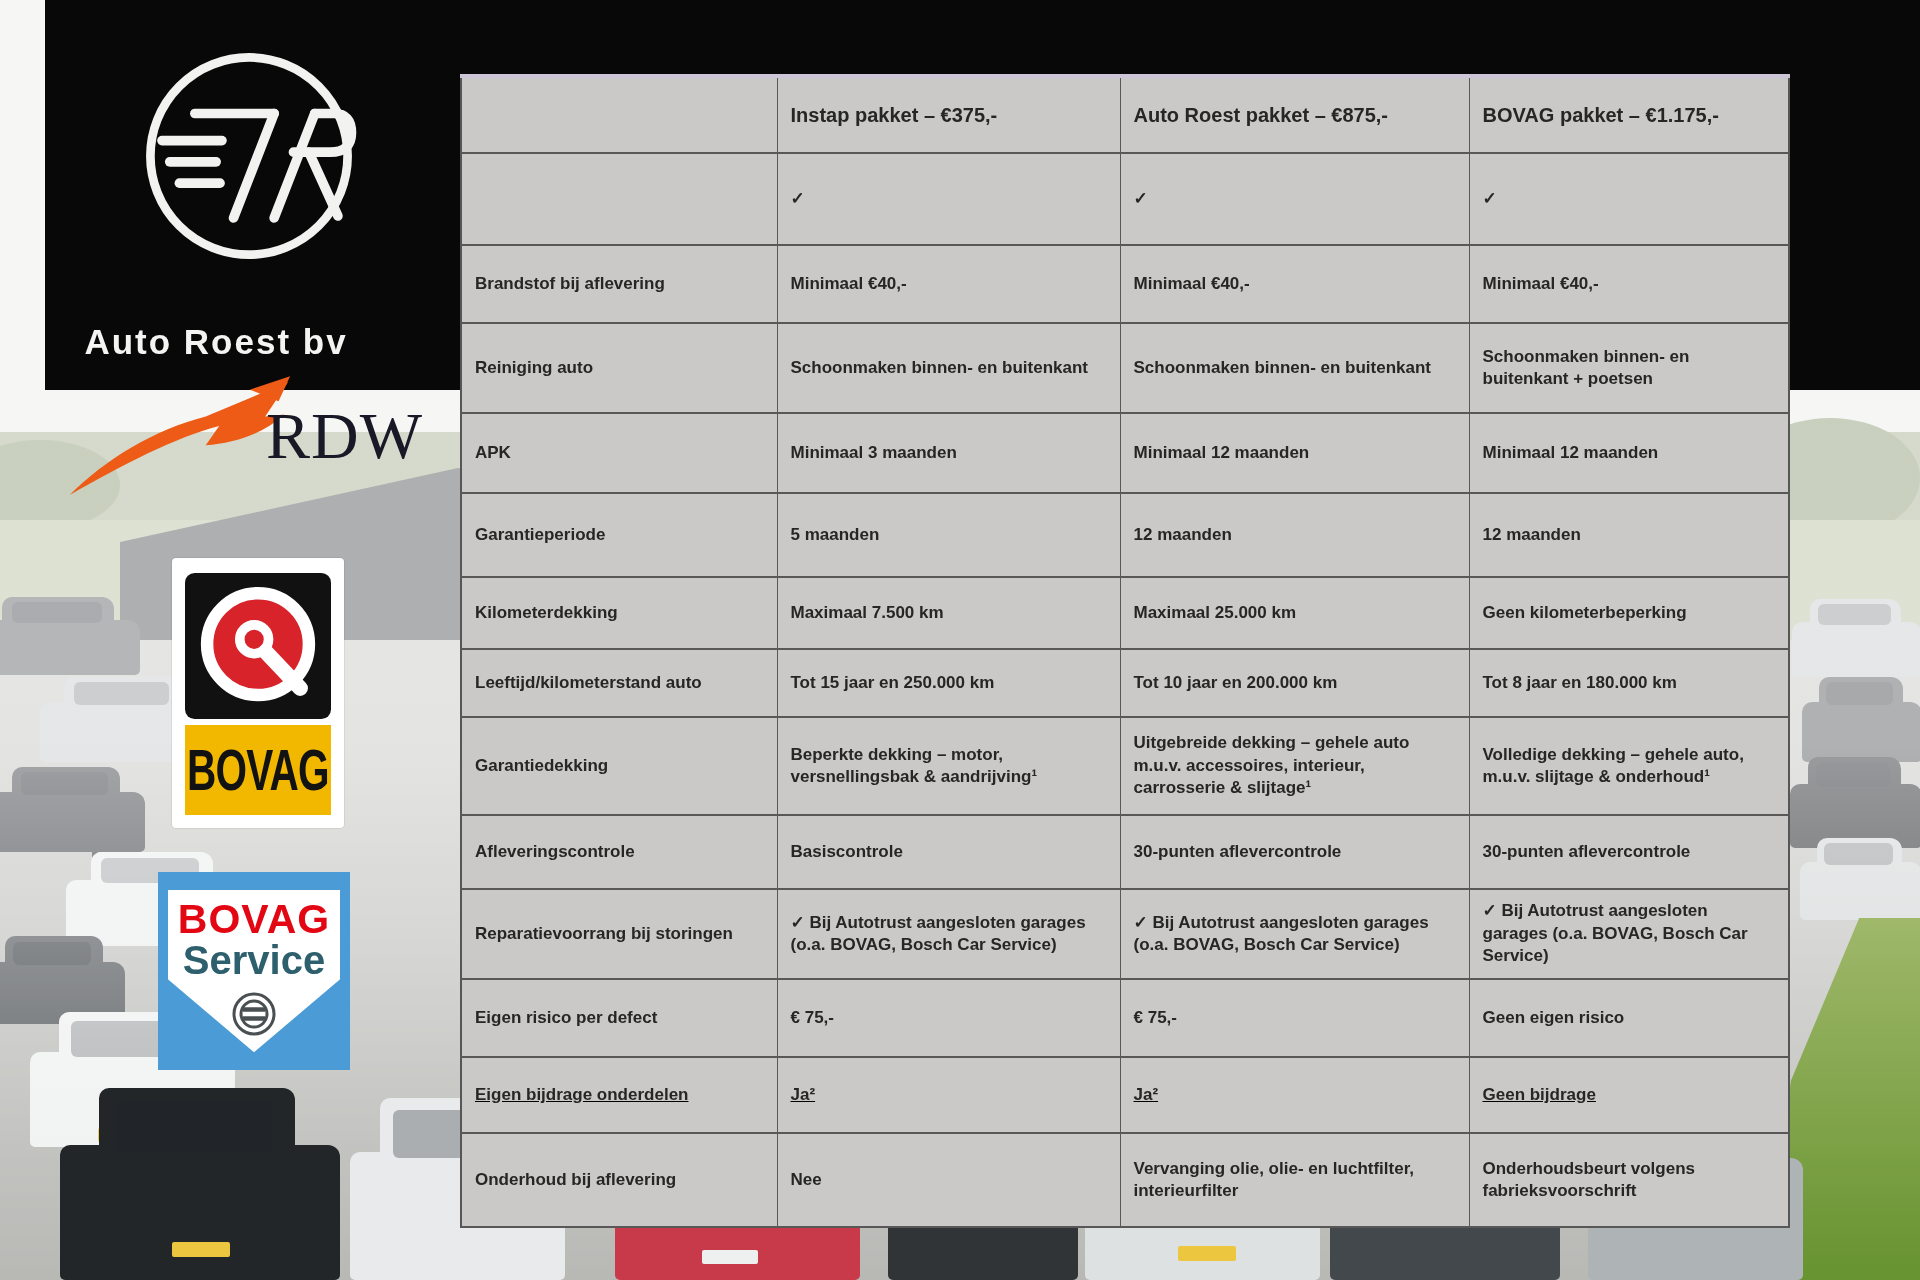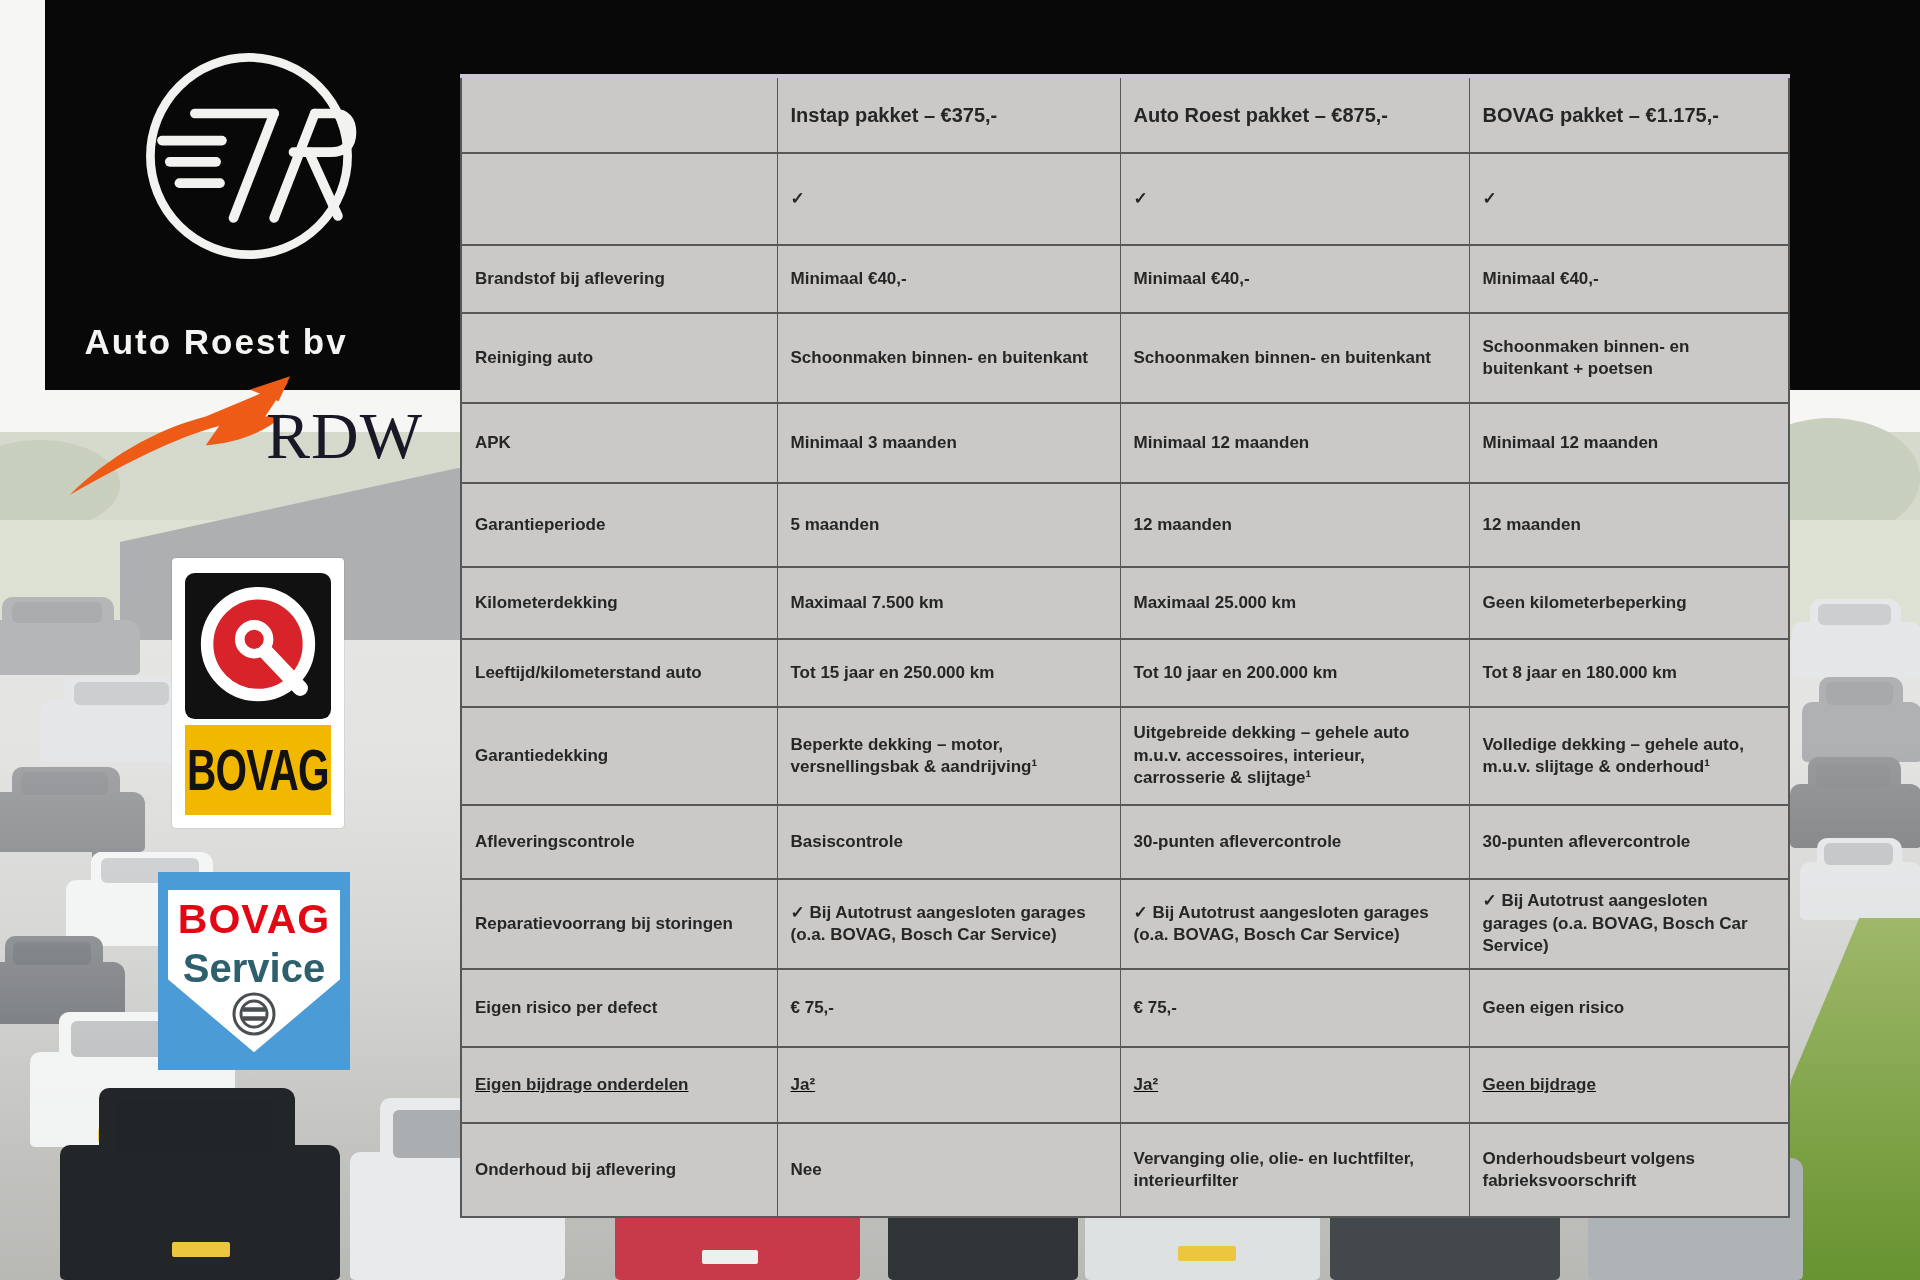--- a/index.html
+++ b/index.html
@@ -60,21 +60,21 @@
               letter-spacing:-1px;}
 
   
   .bosch{position:absolute;left:158px;top:872px;width:192px;height:198px;
          background:var(--bosch-blue,#4a9bd6);}
   .bosch-shield{position:absolute;left:5%;top:9%;width:90%;height:82%;background:#fff;
                 clip-path:polygon(0 0,100% 0,100% 55%,50% 100%,0 55%);}
   .bosch-t1{position:absolute;left:0;top:24px;width:100%;text-align:center;
             color:var(--bosch-red,#e30613);font-size:41px;font-weight:bold;letter-spacing:1px;}
   .bosch-t2{position:absolute;left:0;top:66px;width:100%;text-align:center;
-            color:var(--bosch-teal,#2d5f6d);font-size:40px;font-weight:bold;margin-top:8px;}
+            color:var(--bosch-teal,#2d5f6d);font-size:40px;font-weight:bold;}
   .bosch-arm{position:absolute;left:50%;top:118px;transform:translateX(-50%);}
 
   
   .pkg-wrap{position:absolute;left:460px;top:74px;}
   table.pkg{border-collapse:collapse;table-layout:fixed;width:1328px;
             background:#cac9c7;border:2px solid #565656;border-top:4px solid #ccc5d8;}
   table.pkg col.c0{width:316px;} table.pkg col.c1{width:343px;}
   table.pkg col.c2{width:349px;} table.pkg col.c3{width:320px;}
   table.pkg th,table.pkg td{border-style:solid;border-color:#585858;border-width:2px 1px;
             vertical-align:middle;text-align:left;color:#262626;background:#cac9c7;
@@ -199,21 +199,21 @@
             <th>BOVAG pakket – €1.175,-</th>
           </tr>
         </thead>
       <tbody>
           <tr style="height: 92px;">
             <td></td>
             <td>✓</td>
             <td>✓</td>
             <td>✓</td>
           </tr>
-          <tr style="height: 68px; padding-left: 31px;">
+          <tr style="height: 78px; padding-left: 31px;">
             <td>Brandstof bij aflevering</td>
             <td>Minimaal €40,-</td>
             <td>Minimaal €40,-</td>
             <td>Minimaal €40,-</td>
           </tr>
           <tr style="height: 90px; margin-left: 22px;">
             <td>Reiniging auto</td>
             <td>Schoonmaken binnen- en buitenkant</td>
             <td>Schoonmaken binnen- en buitenkant</td>
             <td>Schoonmaken binnen- en buitenkant + poetsen</td>

